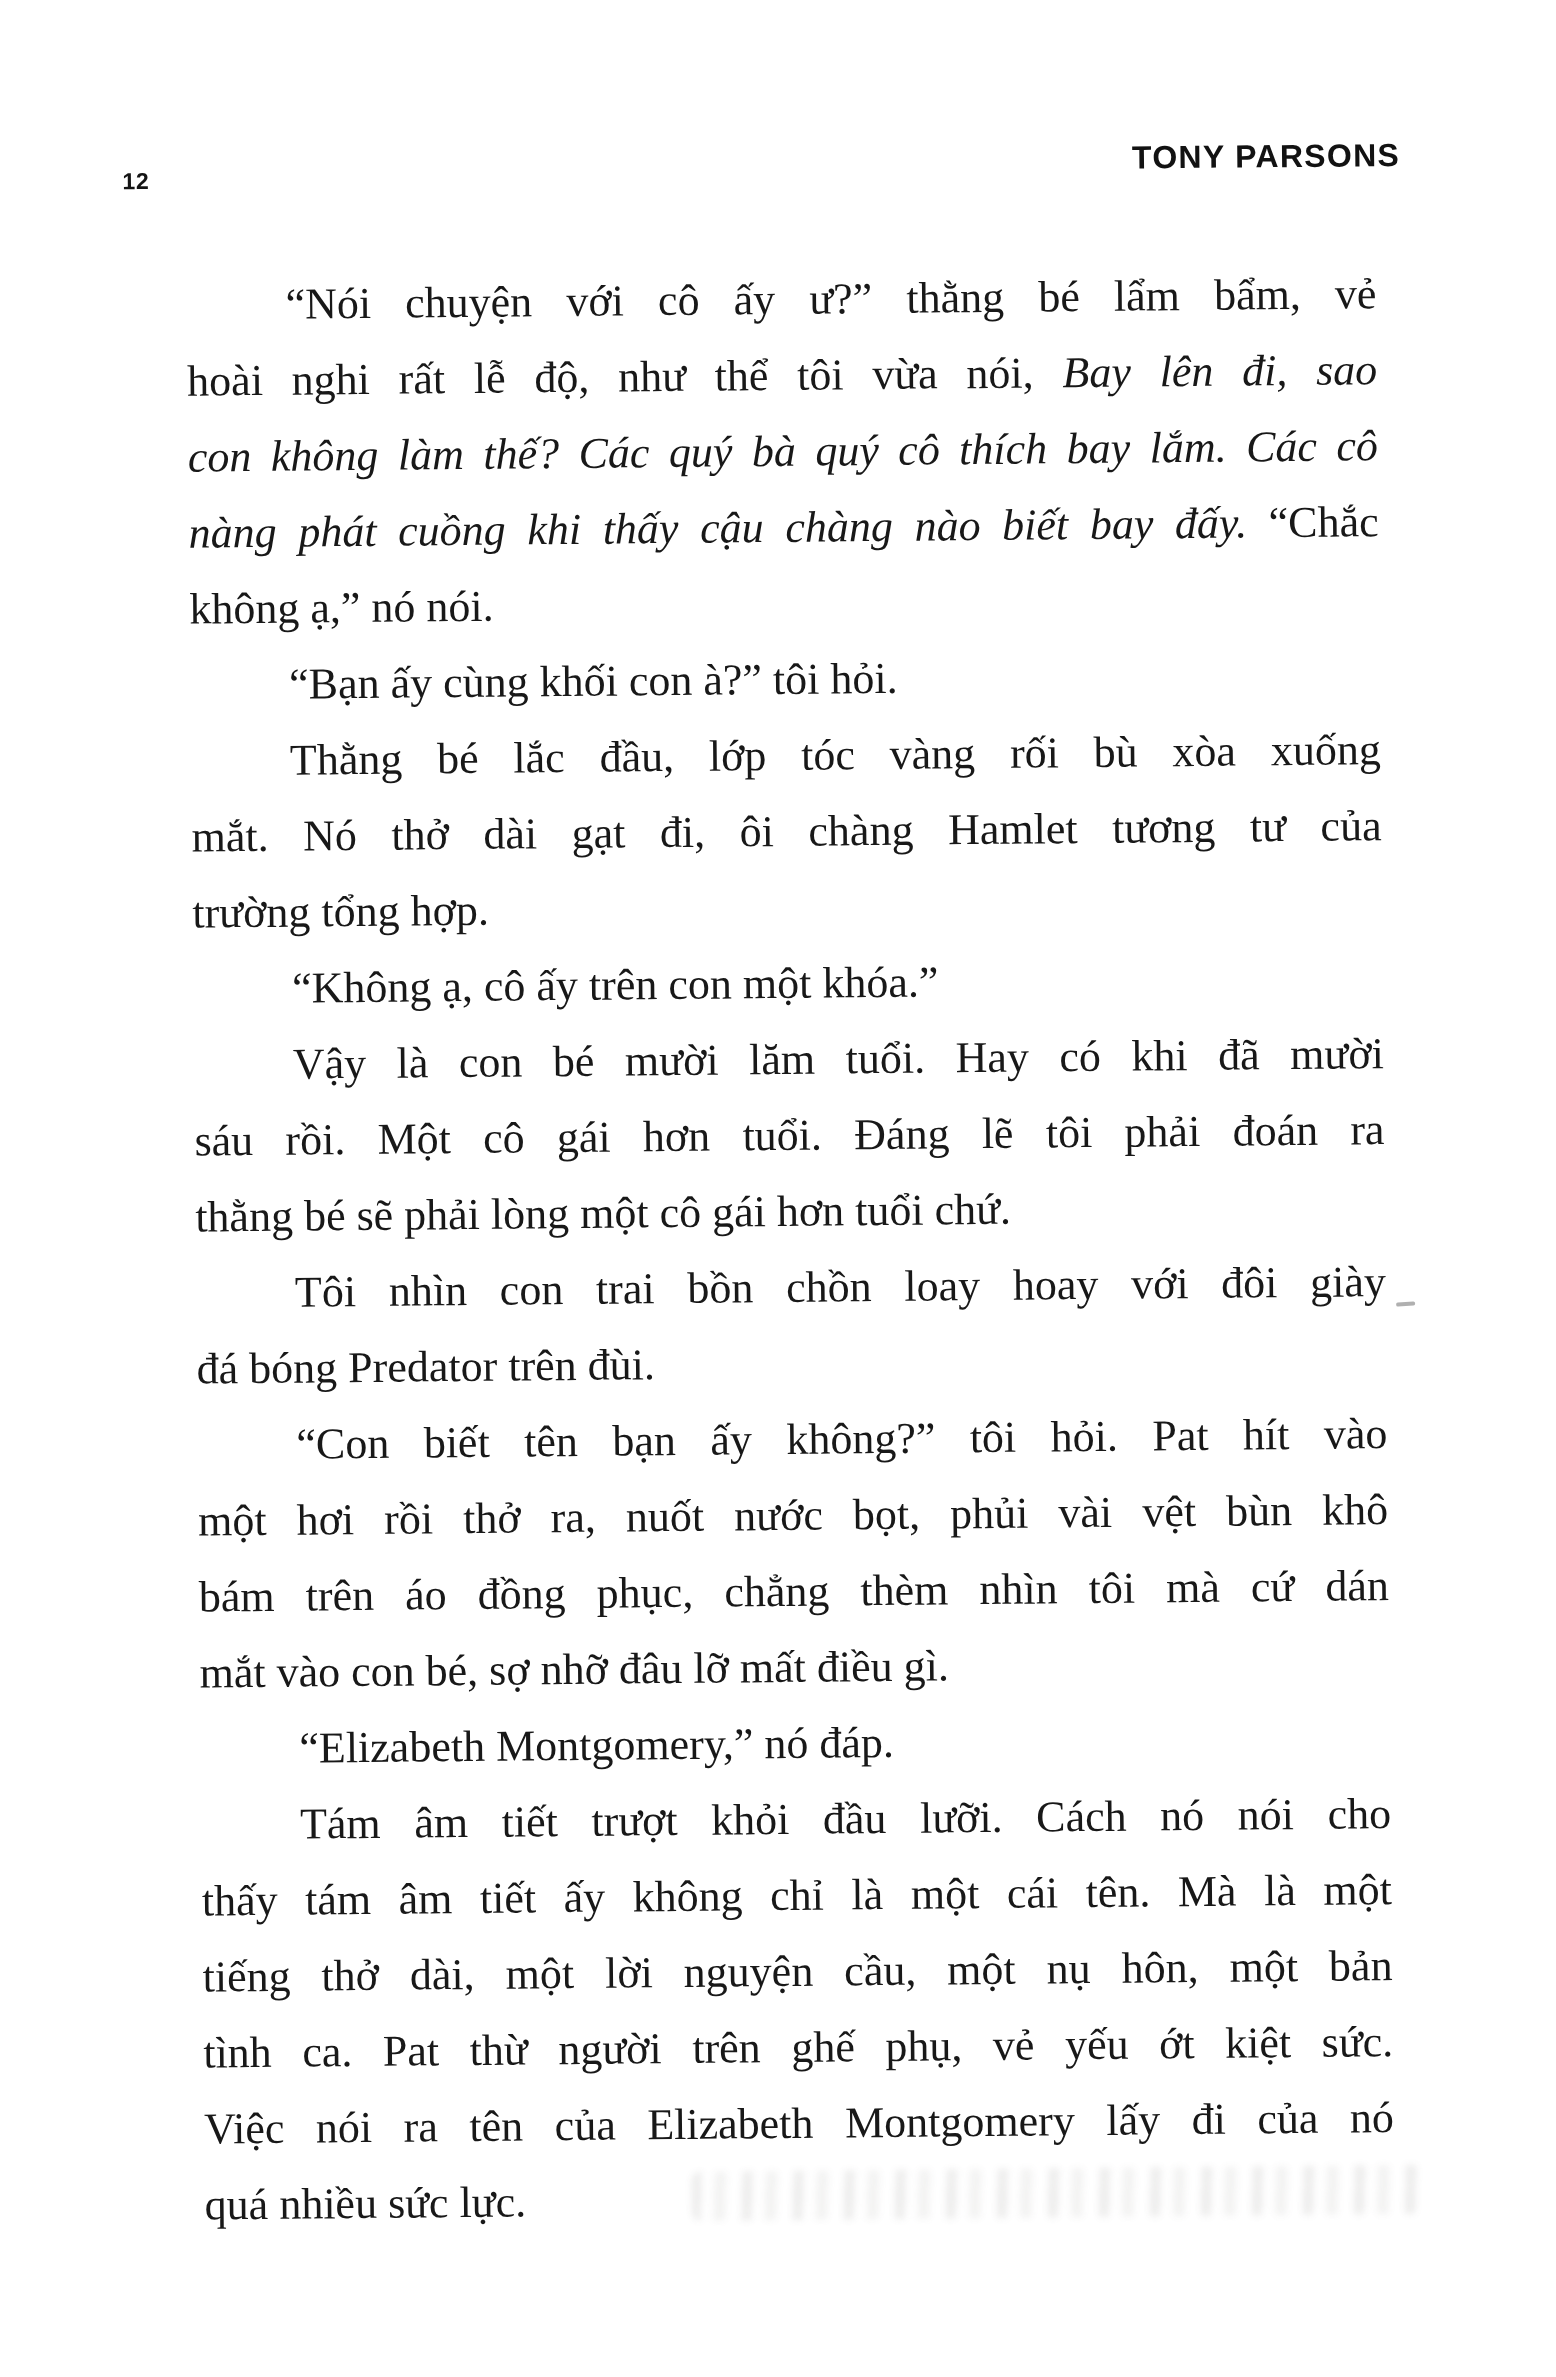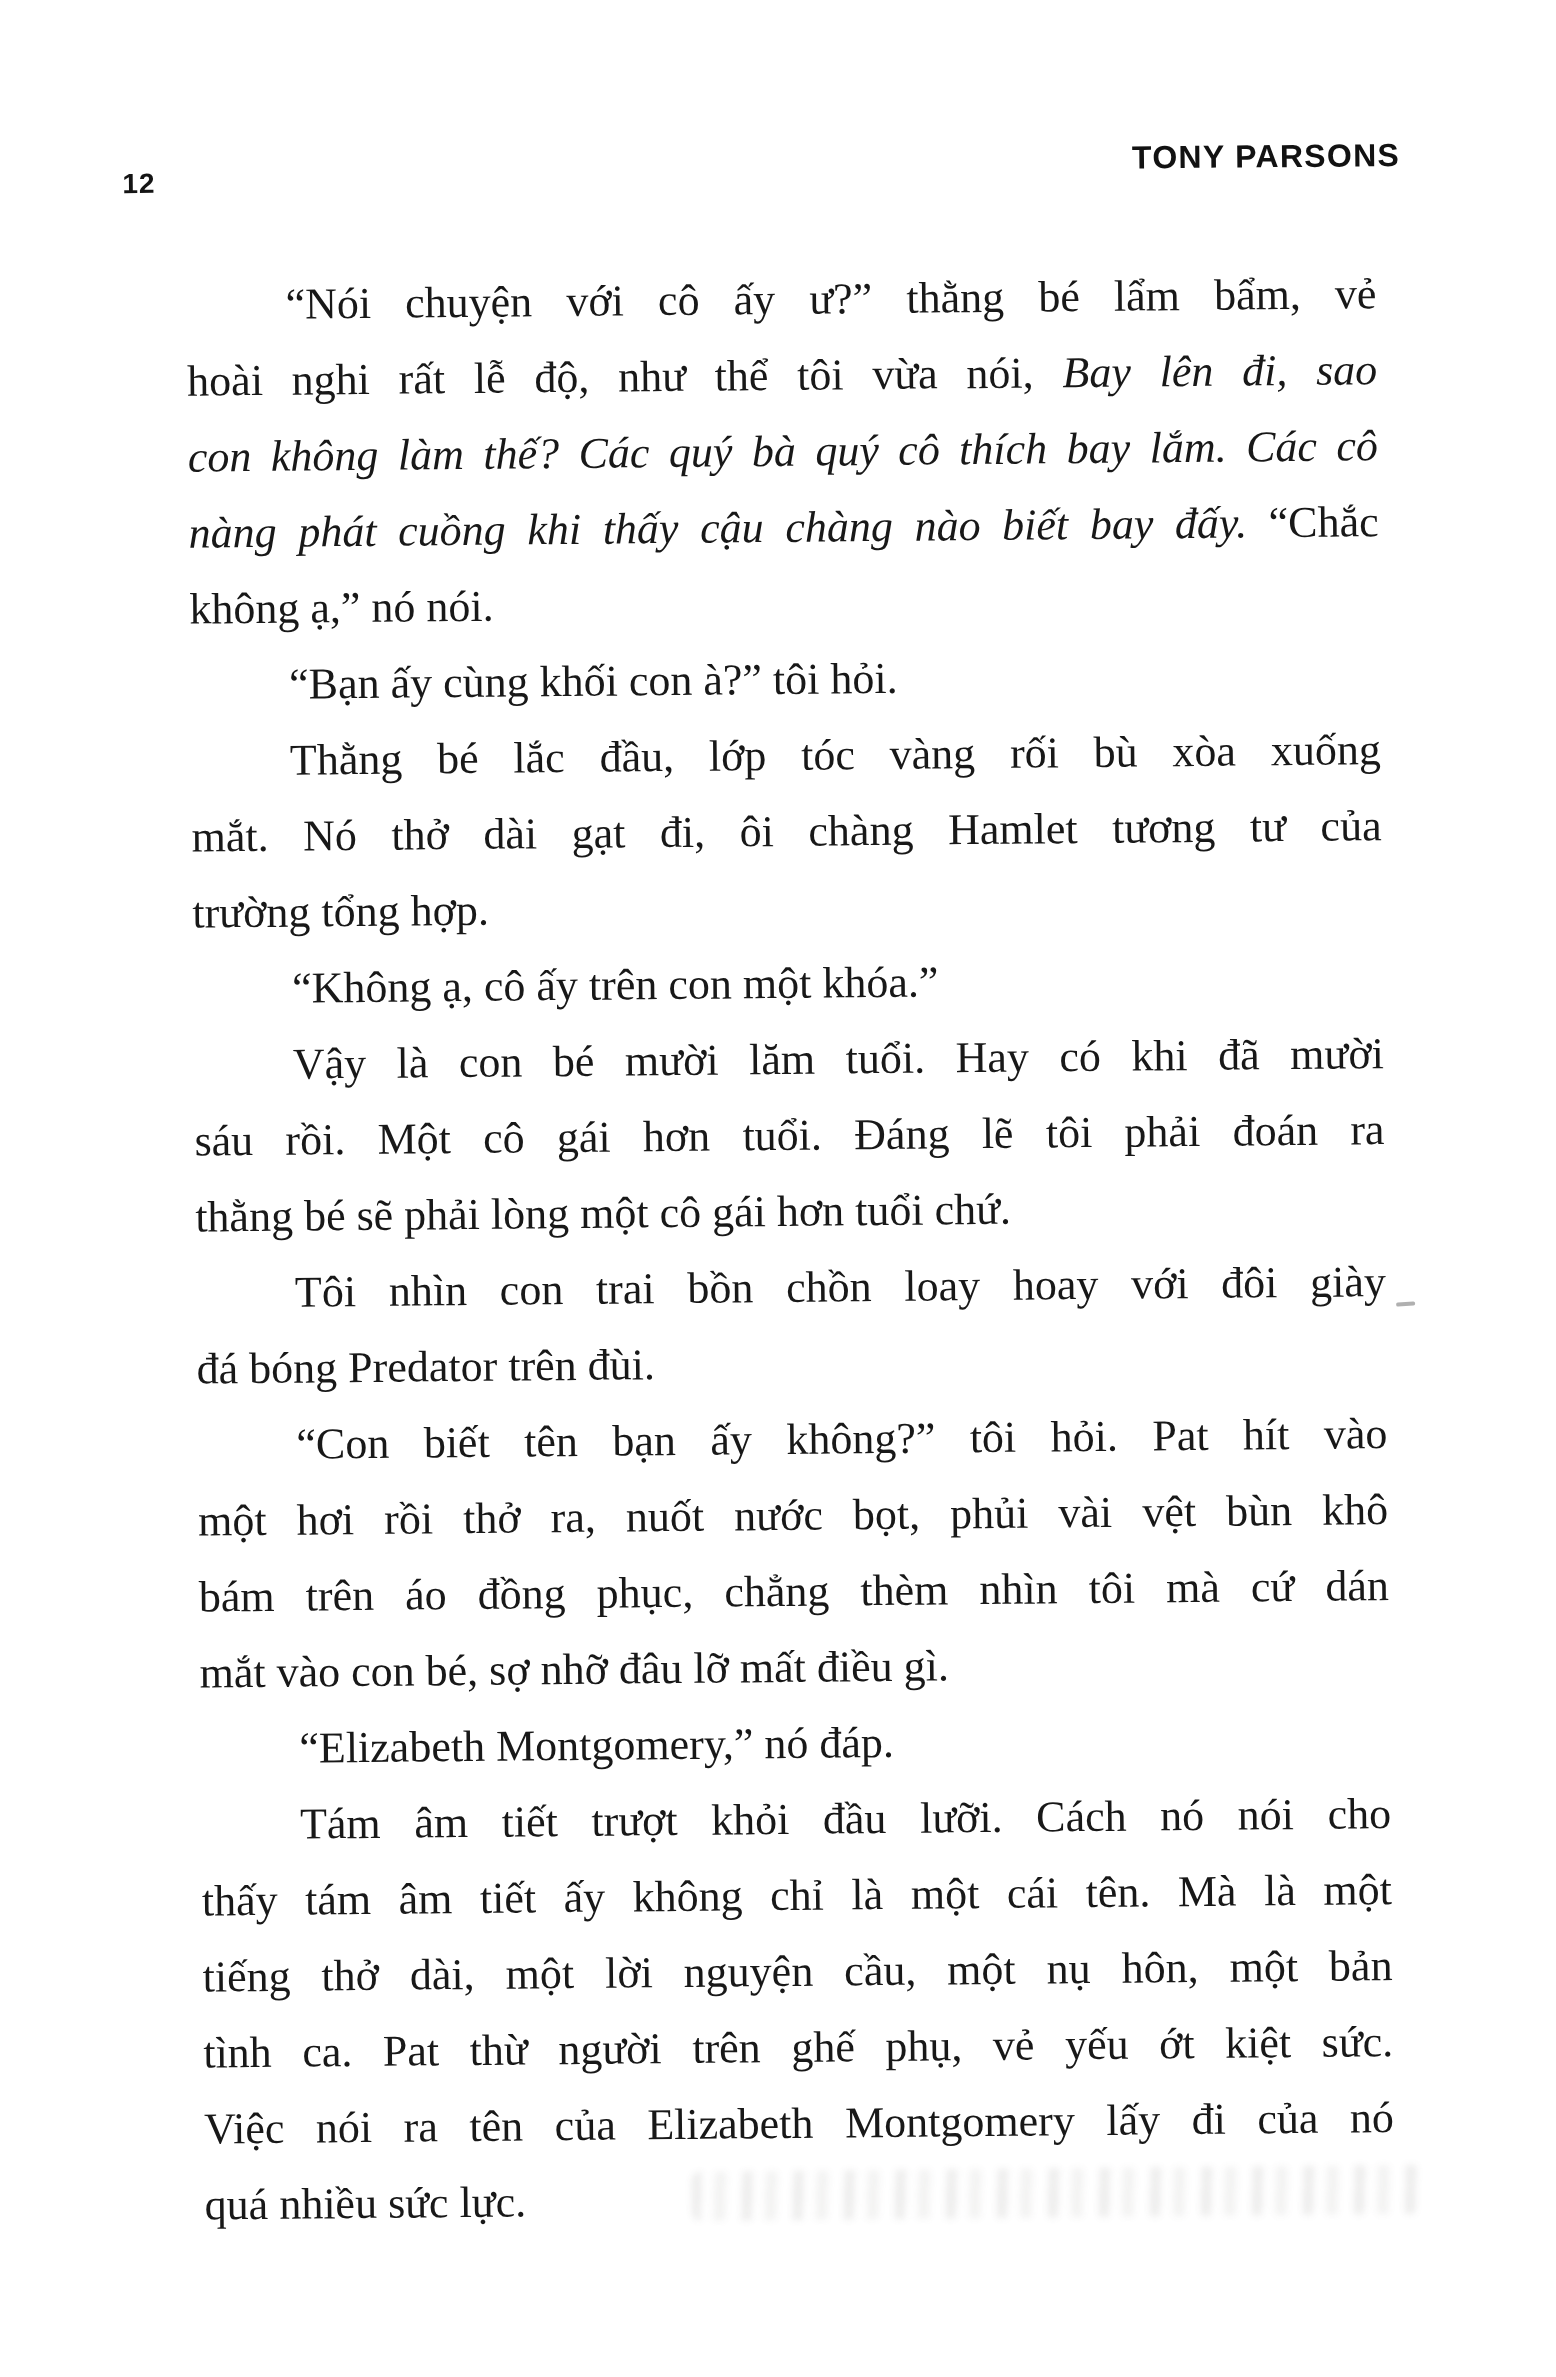--- a/index.html
+++ b/index.html
@@ -13,21 +13,21 @@
     background: #ffffff;
     transform: rotate(-0.55deg);
     transform-origin: 50% 50%;
     color: #1b1b1b;
   }
   .page-number {
     position: absolute;
     left: 132px; top: 162px;
     font-family: "Liberation Sans", sans-serif;
     font-weight: 700;
-    font-size: 28px;
+    font-size: 23px;
     letter-spacing: 0.9px;
     color: #141414;
   }
   .running-header {
     position: absolute;
     right: 146px; top: 143px;
     font-family: "Liberation Sans", sans-serif;
     font-weight: 700;
     font-size: 32px;
     letter-spacing: 1.3px;

